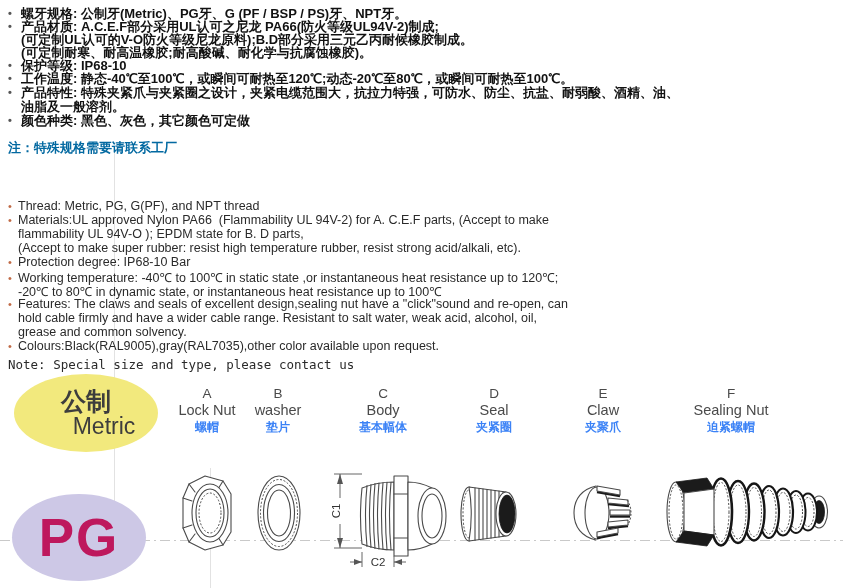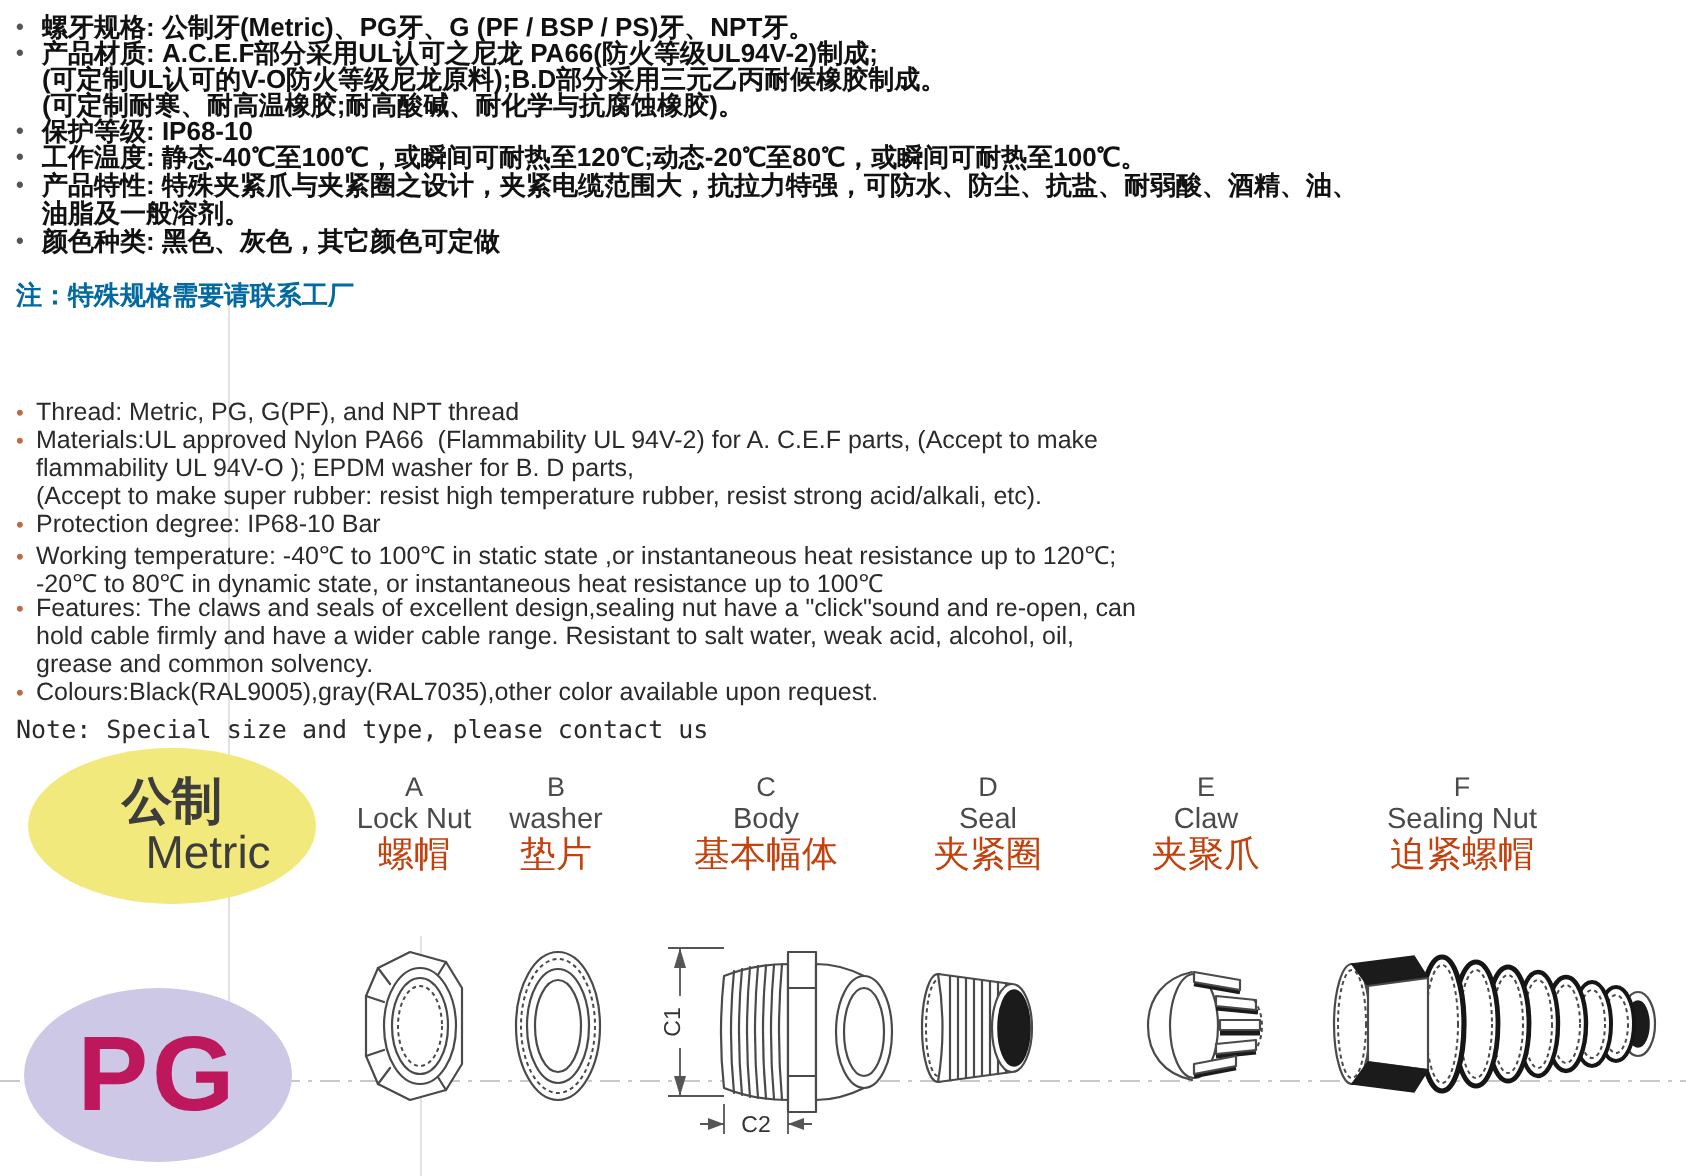--- a/index.html
+++ b/index.html
@@ -25,21 +25,21 @@
          align-items:center;justify-content:center;text-align:center;}
   .badge-metric{left:14px;top:374px;width:144px;height:78px;}
   .badge-metric .cn{font-size:25px;font-weight:bold;color:#3d3d3d;line-height:26px;}
   .badge-metric .en{font-size:23px;color:#3d3d3d;line-height:25px;margin-left:36px;}
   .badge-pg{left:12px;top:494px;width:134px;height:87px;}
   .badge-pg .lbl{font-size:53px;font-weight:bold;color:#be185d;letter-spacing:2px;}
   
   .pcol{position:absolute;top:386px;transform:translateX(-50%);text-align:center;color:#4a4a4a;}
   .pcol .letter{font-size:13.5px;line-height:15px;}
   .pcol .name{font-size:14.5px;line-height:18px;}
-  .pcol .cname{font-size:18px;font-weight:normal;line-height:17px;color:#c2410c;}
+  .pcol .cname{font-size:12px;font-weight:bold;line-height:17px;color:#3b82f6;}
   
   .drawing{position:absolute;}
   .ln{fill:none;stroke:#4a4a4a;stroke-width:1.1;stroke-linecap:round;stroke-linejoin:round;}
   .lnw{fill:#ffffff;stroke:#4a4a4a;stroke-width:1.1;stroke-linejoin:round;}
   .dk{fill:#1b1b1b;stroke:#1b1b1b;stroke-width:0.8;}
   .dash{fill:none;stroke:#4a4a4a;stroke-width:1;stroke-dasharray:2,1.7;}
   .dim{fill:none;stroke:#555;stroke-width:0.9;}
   .dimtxt{fill:#333;font-size:11.5px;font-family:"Liberation Sans",sans-serif;}
 </style>
 </head>
@@ -60,21 +60,21 @@
     <div class="cnline" style="top:70px"><span class="bullet">•</span><span>工作温度: 静态-40℃至100℃，或瞬间可耐热至120℃;动态-20℃至80℃，或瞬间可耐热至100℃。</span></div>
     <div class="cnline" style="top:84px"><span class="bullet">•</span><span>产品特性: 特殊夹紧爪与夹紧圈之设计，夹紧电缆范围大，抗拉力特强，可防水、防尘、抗盐、耐弱酸、酒精、油、</span></div>
     <div class="cnline" style="top:98px"><span class="bullet"></span><span>油脂及一般溶剂。</span></div>
     <div class="cnline" style="top:112px"><span class="bullet">•</span><span>颜色种类: 黑色、灰色，其它颜色可定做</span></div>
     <div class="cnnote" style="top:139px">注：特殊规格需要请联系工厂</div>
   </div>
 
   <div>
     <div class="enline" style="top:199px"><span class="bullet">•</span><span>Thread: Metric, PG, G(PF), and NPT thread</span></div>
     <div class="enline" style="top:213px"><span class="bullet">•</span><span>Materials:UL approved Nylon PA66  (Flammability UL 94V-2) for A. C.E.F parts, (Accept to make</span></div>
-    <div class="enline" style="top:227px"><span class="bullet"></span><span>flammability UL 94V-O ); EPDM washer for B. D parts,</span></div>
+    <div class="enline" style="top:227px"><span class="bullet"></span><span>flammability UL 94V-O ); EPDM state for B. D parts,</span></div>
     <div class="enline" style="top:241px"><span class="bullet"></span><span>(Accept to make super rubber: resist high temperature rubber, resist strong acid/alkali, etc).</span></div>
     <div class="enline" style="top:255px"><span class="bullet">•</span><span>Protection degree: IP68-10 Bar</span></div>
     <div class="enline" style="top:269px"><span class="bullet">•</span><span>Working temperature: -40℃ to 100℃ in static state ,or instantaneous heat resistance up to 120℃;</span></div>
     <div class="enline" style="top:283px"><span class="bullet"></span><span>-20℃ to 80℃ in dynamic state, or instantaneous heat resistance up to 100℃</span></div>
     <div class="enline" style="top:297px"><span class="bullet">•</span><span>Features: The claws and seals of excellent design,sealing nut have a "click"sound and re-open, can</span></div>
     <div class="enline" style="top:311px"><span class="bullet"></span><span>hold cable firmly and have a wider cable range. Resistant to salt water, weak acid, alcohol, oil,</span></div>
     <div class="enline" style="top:325px"><span class="bullet"></span><span>grease and common solvency.</span></div>
     <div class="enline" style="top:339px"><span class="bullet">•</span><span>Colours:Black(RAL9005),gray(RAL7035),other color available upon request.</span></div>
     <div class="ennote" style="top:357px">Note: Special size and type, please contact us</div>
   </div>

